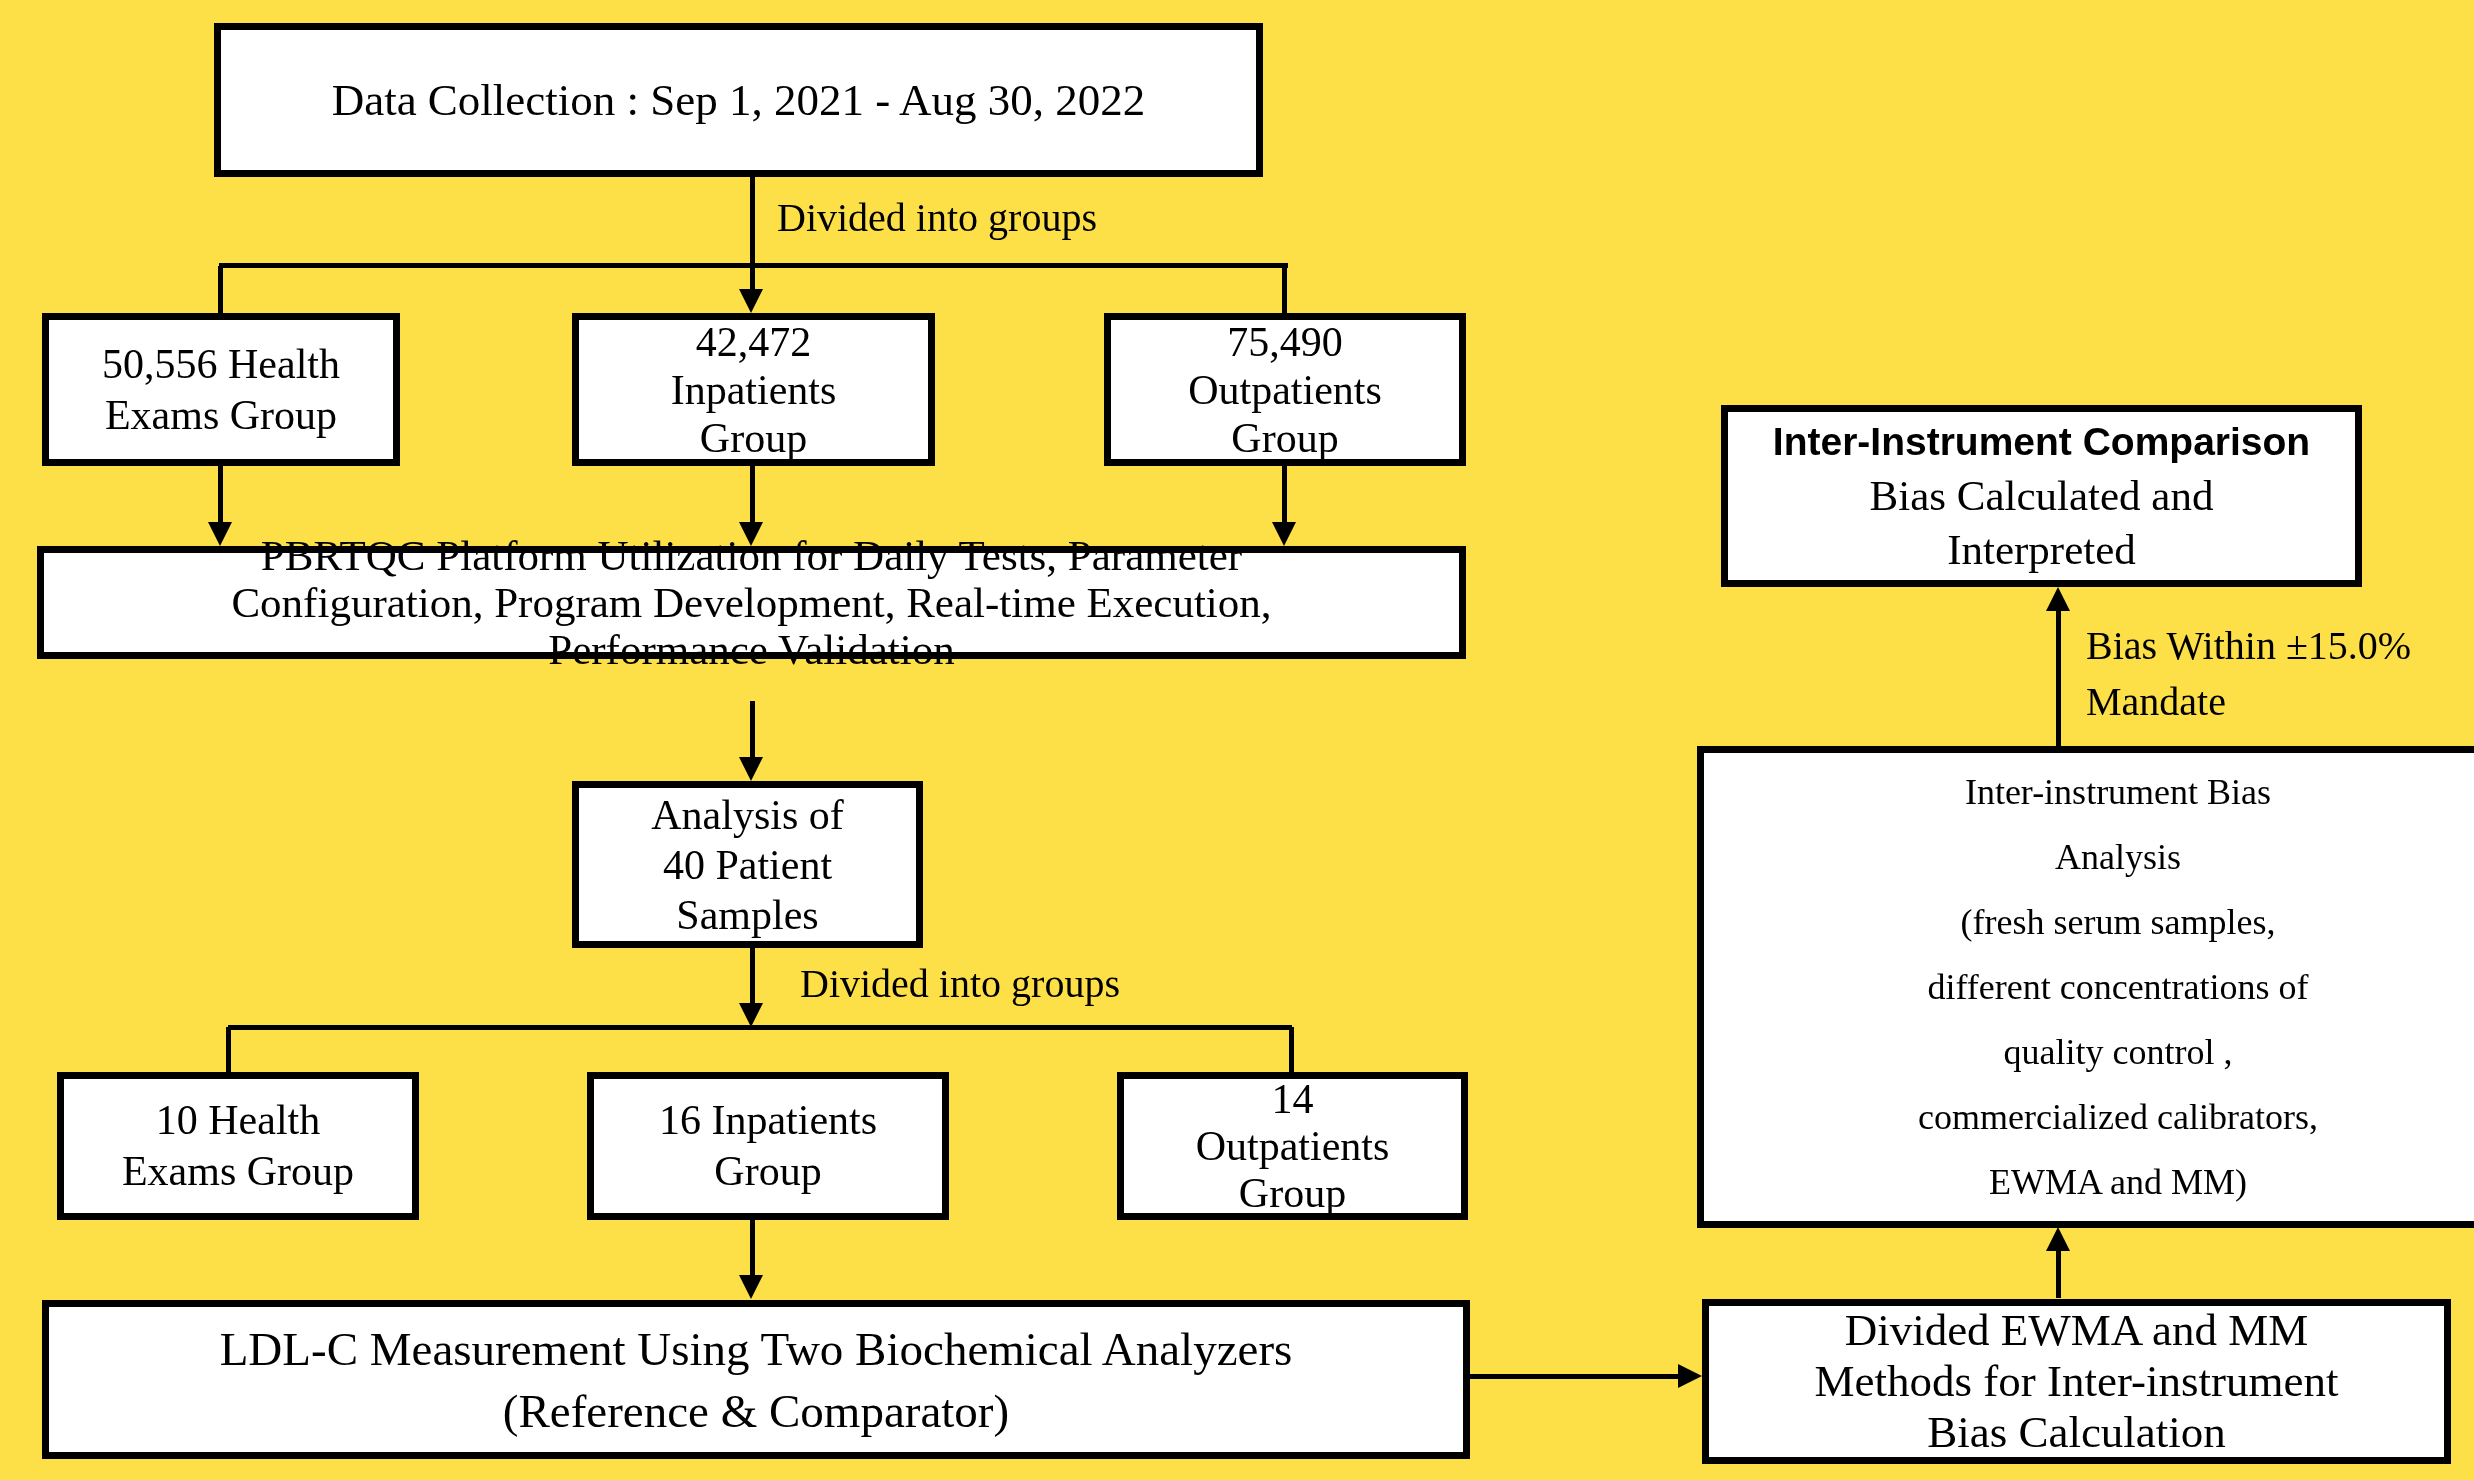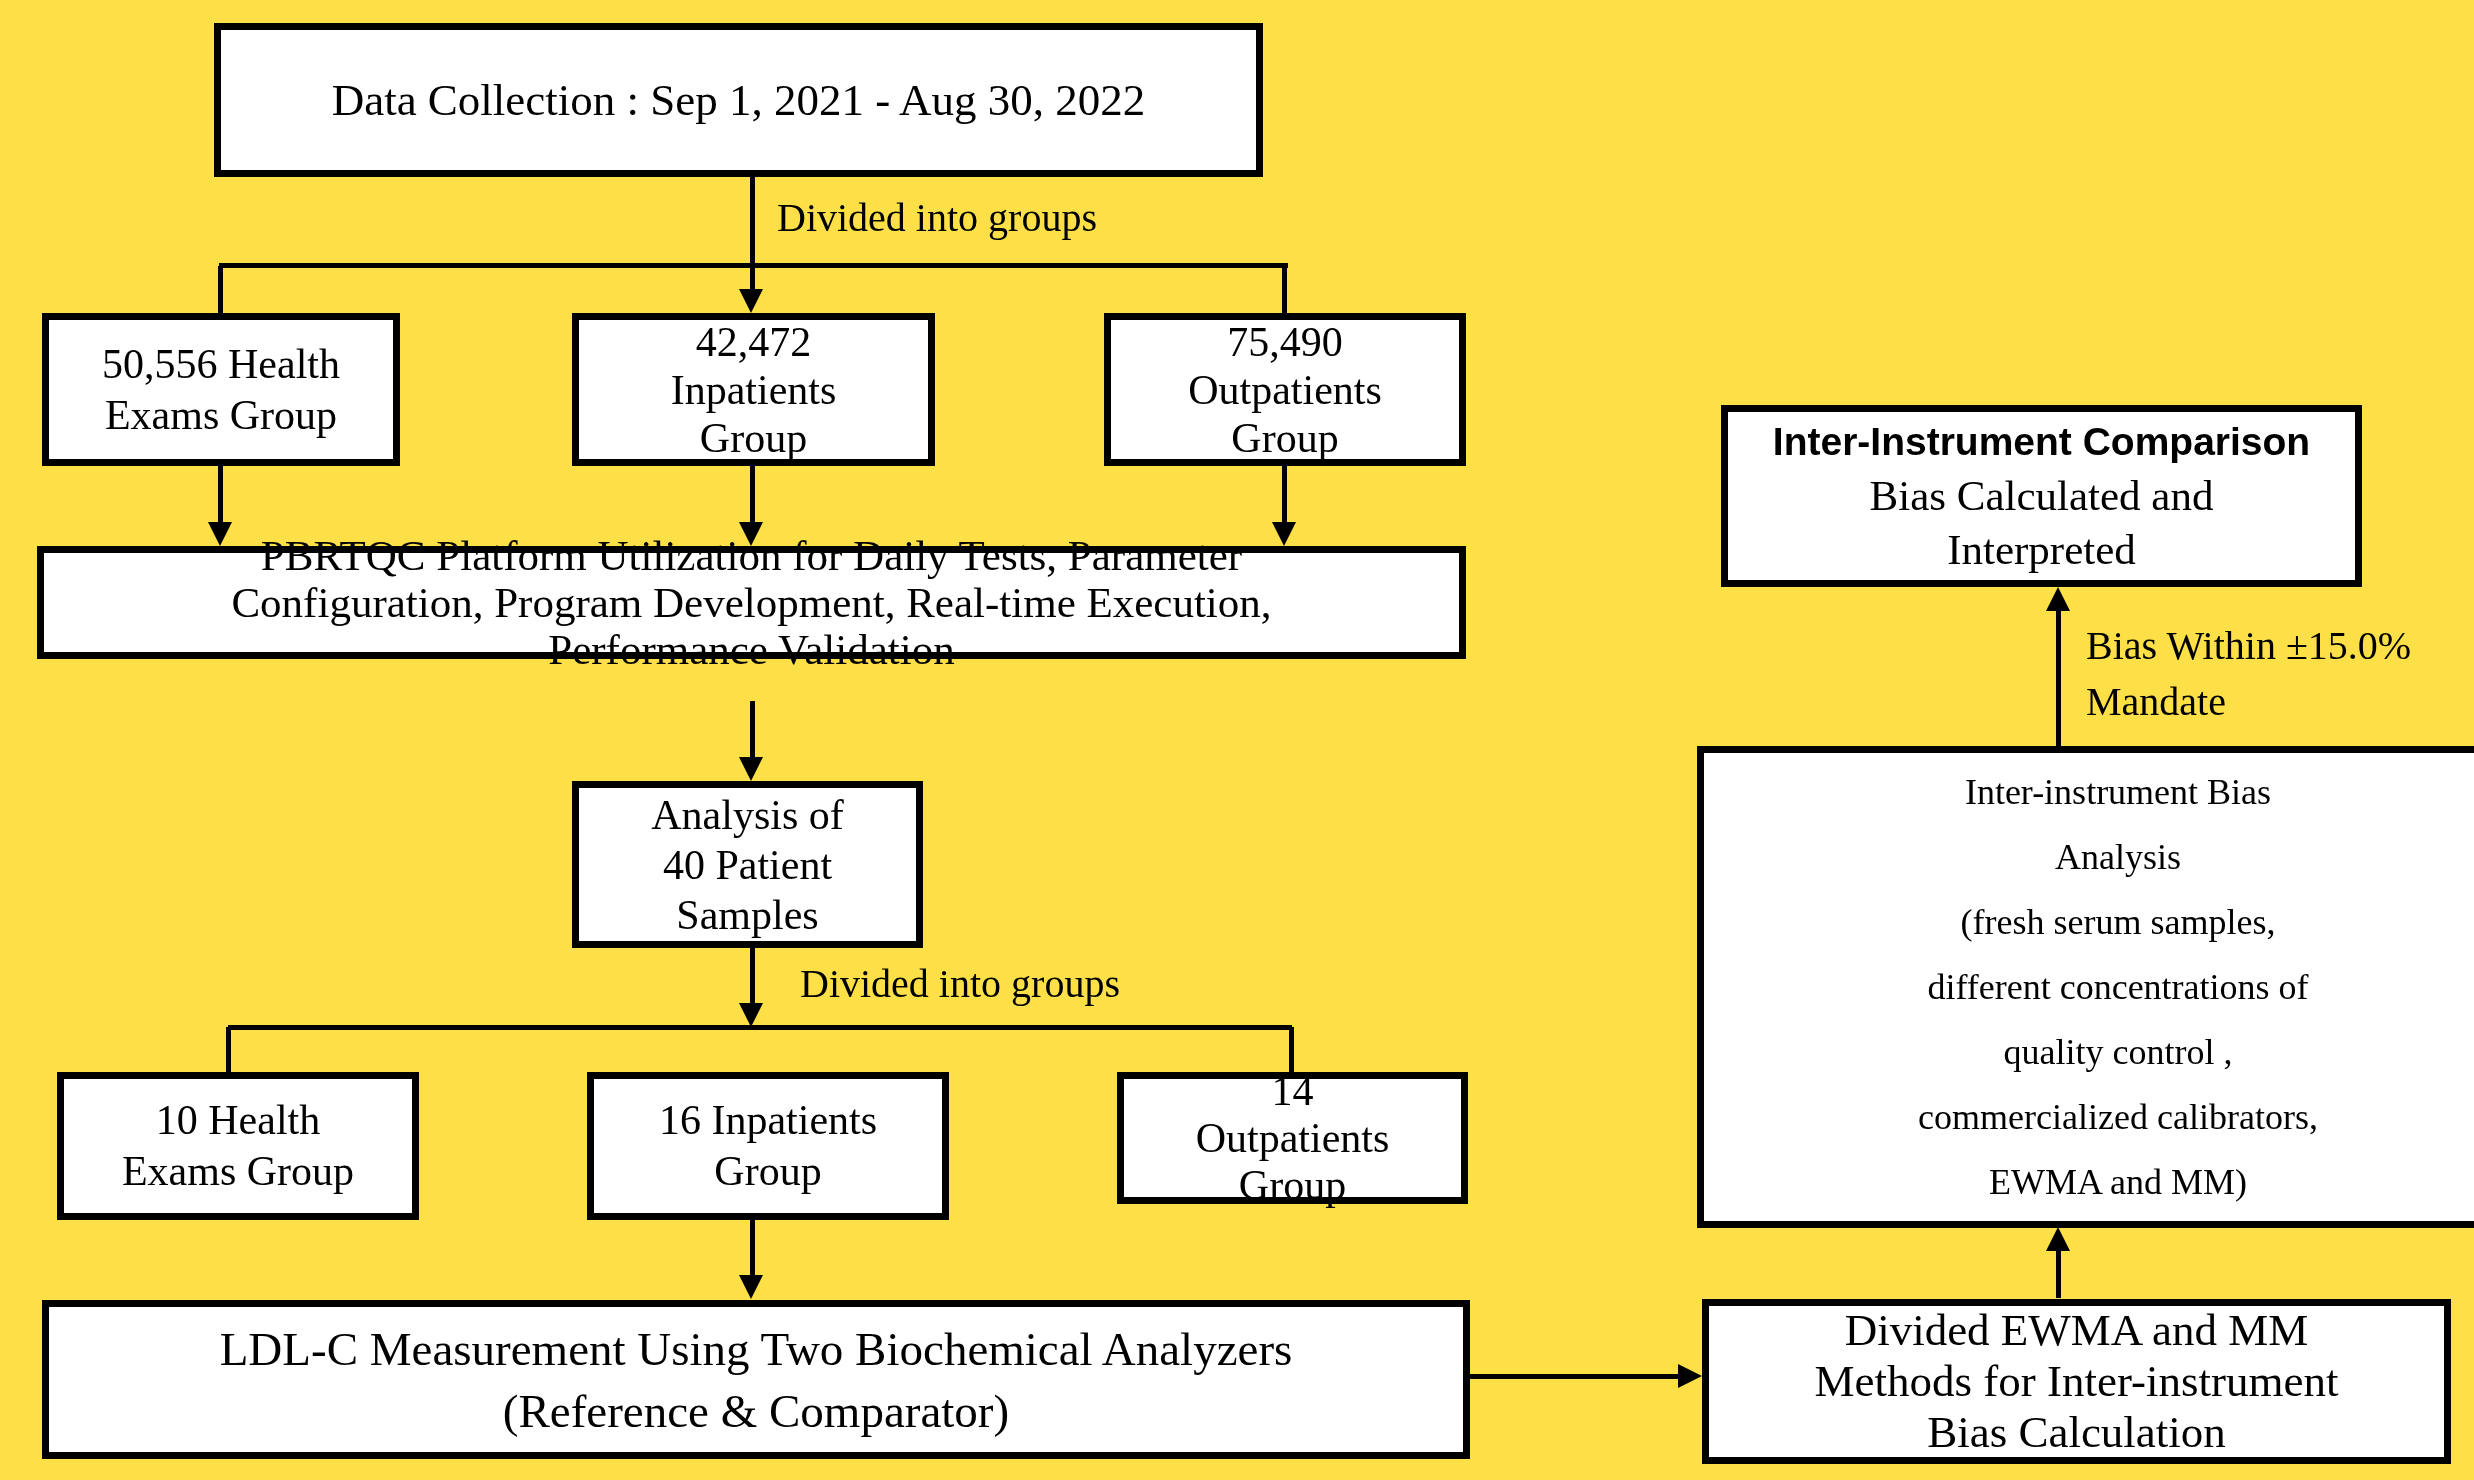--- a/index.html
+++ b/index.html
@@ -96,21 +96,21 @@
   <div class="vline" style="left:1289px;top:1027px;height:45px;"></div>
 
   <div class="box" style="left:57px;top:1072px;width:362px;height:148px;font-size:42px;line-height:51px;">
     <div class="ln">10 Health</div>
     <div class="ln">Exams Group</div>
   </div>
   <div class="box" style="left:587px;top:1072px;width:362px;height:148px;font-size:42px;line-height:51px;align-items:center;">
     <div class="ln">16 Inpatients</div>
     <div class="ln">Group</div>
   </div>
-  <div class="box" style="left:1117px;top:1072px;width:351px;height:132px;font-size:42px;line-height:47px;text-align:center;">
+  <div class="box" style="left:1117px;top:1072px;width:351px;height:148px;font-size:42px;line-height:47px;text-align:center;">
     <div class="ln">14</div>
     <div class="ln">Outpatients</div>
     <div class="ln">Group</div>
   </div>
 
   <div class="vline" style="left:750px;top:1220px;height:57px;"></div>
   <div class="ah ah-down" style="left:739px;top:1275px;"></div>
 
   <div class="box" style="left:42px;top:1300px;width:1428px;height:159px;font-size:47px;line-height:62px;">
     <div class="ln">LDL-C Measurement Using Two Biochemical Analyzers</div>

